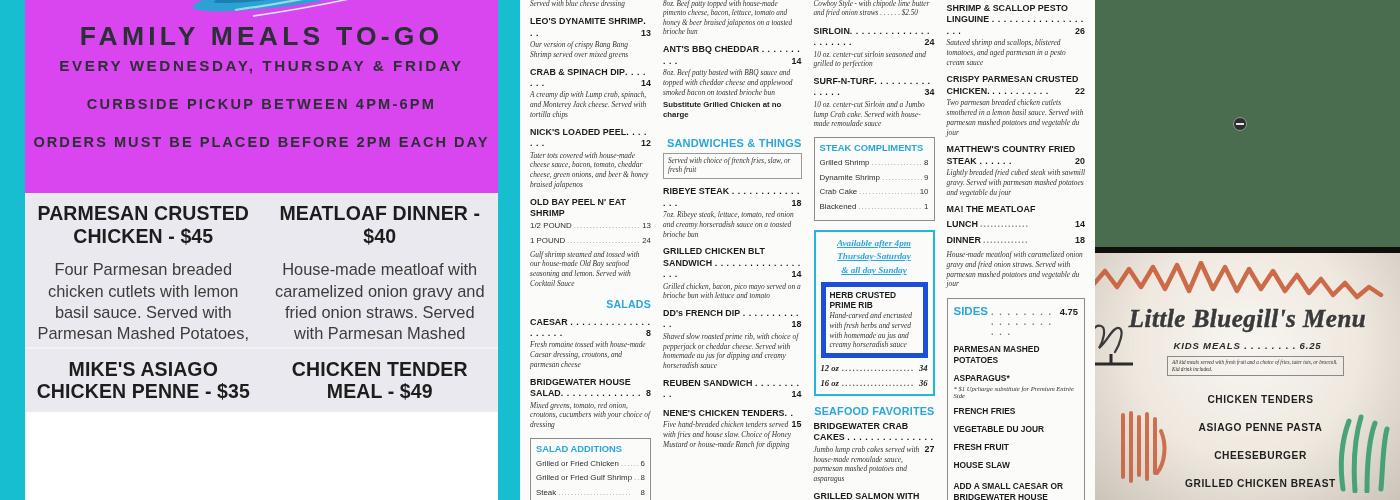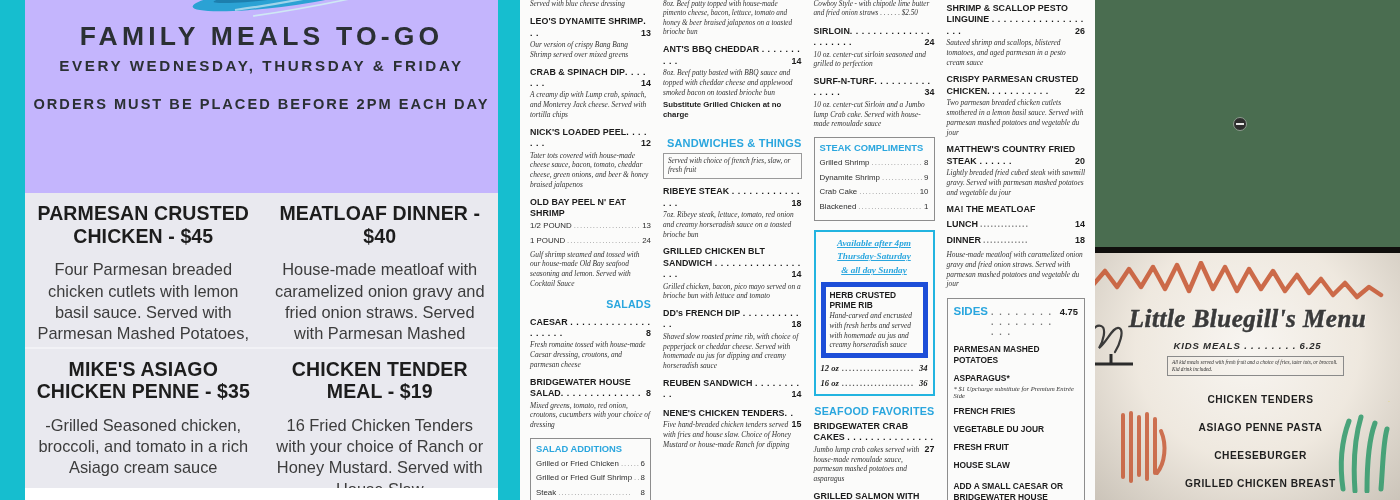--- a/index.html
+++ b/index.html
@@ -13,21 +13,21 @@
 
   
   .panel-flyer {
     position: relative;
     width: 520px; height: 500px;
     background: #ffffff;
     border-left: 25px solid #16becf;
     border-right: 22px solid #16becf;
     overflow: hidden;
   }
-  .flyer-inner { position: relative; width: 473px; height: 488px; background:#c4b5fd; overflow:hidden; }
+  .flyer-inner { position: relative; width: 473px; height: 412px; background:#d946ef; overflow:hidden; }
 
   .logo-boat { position: absolute; top: -34px; left: 150px; width: 210px; height: 70px; }
 
   .flyer-head { text-align: center; padding-top: 22px; }
   .fh-title {
     font-size: 26.5px; font-weight: 700; letter-spacing: 4.2px;
     color: #2b3034; line-height: 1.1;
   }
   .fh-sub {
     font-size: 15.2px; font-weight: 700; letter-spacing: 2.6px;
@@ -200,38 +200,39 @@
           <rect x="140" y="-14" width="7" height="28" rx="1"></rect>
           <rect x="172" y="-16" width="7" height="28" rx="1"></rect>
         </g>
         <path d="M60 44 Q120 36 200 18" stroke="#9fd4ea" stroke-width="2.2" fill="none"></path>
         <path d="M78 50 Q136 42 206 26" stroke="#cfe8f4" stroke-width="1.6" fill="none"></path>
       </svg>
 
       <div class="flyer-head">
         <div class="fh-title">FAMILY MEALS TO-GO</div>
         <div class="fh-sub">EVERY WEDNESDAY, THURSDAY &amp; FRIDAY</div>
+        <div class="fh-line2">CURBSIDE PICKUP BETWEEN 4PM-6PM</div>
         <div class="fh-line3">ORDERS MUST BE PLACED BEFORE 2PM EACH DAY</div>
       </div>
 
       <div class="meal-grid">
         <div class="meal-cell m1">
           <div class="meal-title">PARMESAN CRUSTED CHICKEN - $45</div>
           <div class="meal-desc">Four Parmesan breaded chicken cutlets with lemon basil sauce. Served with Parmesan Mashed Potatoes, Veg du jour &amp; Large House Salad</div>
         </div>
         <div class="meal-cell m2">
           <div class="meal-title">MEATLOAF DINNER - $40</div>
           <div class="meal-desc">House-made meatloaf with caramelized onion gravy and fried onion straws.  Served with Parmesan Mashed Potatoes &amp; Veg du jour</div>
         </div>
         <div class="meal-cell m3 r2">
           <div class="meal-title">MIKE'S ASIAGO CHICKEN PENNE - $35</div>
           <div class="meal-desc">-Grilled Seasoned chicken, broccoli, and tomato in a rich Asiago cream sauce</div>
         </div>
         <div class="meal-cell m4 r2">
-          <div class="meal-title">CHICKEN TENDER MEAL - $19</div>
+          <div class="meal-title">CHICKEN TENDER MEAL - $49</div>
           <div class="meal-desc">16 Fried Chicken Tenders with your choice of Ranch or Honey Mustard.  Served with House Slaw</div>
         </div>
       </div>
 
     </div>
   </div>
 
   <div class="panel-menu">
     <div class="menu-cols">
 

